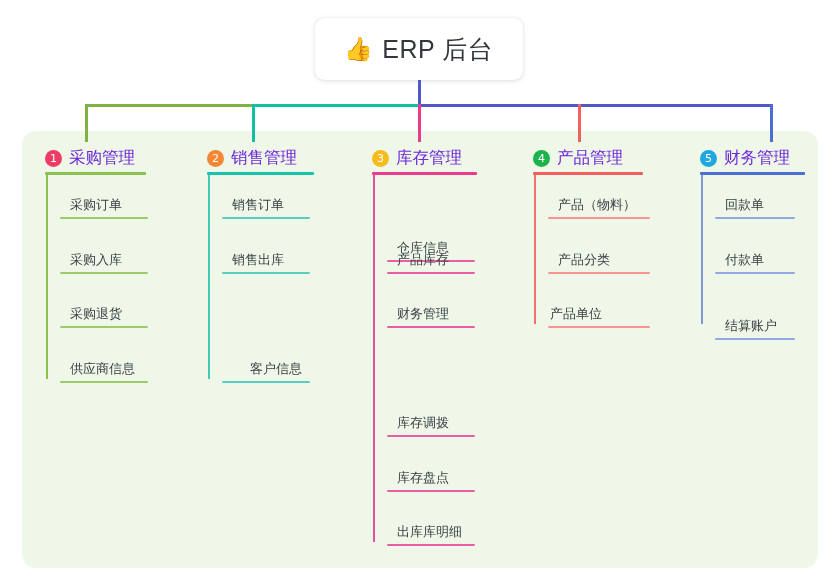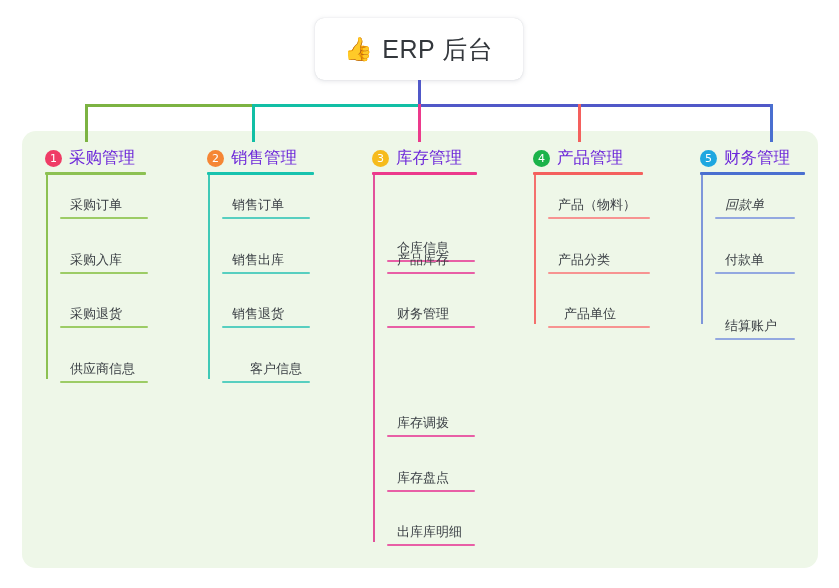--- a/index.html
+++ b/index.html
@@ -109,24 +109,20 @@
         </div>
         <div class="spine" style="left: 1px; top: 34px; height: 203.5px; background: rgb(63, 201, 182);"></div>
         <div class="leaf" style="left: 15px; top: 48px; width: 88px;">
           <span class="leaf-label" style="left: 10px;">销售订单</span>
           <span class="leaf-rule" style="width: 88px; background: rgb(87, 207, 192);"></span>
         </div>
         <div class="leaf" style="left: 15px; top: 102.5px; width: 88px;">
           <span class="leaf-label" style="left: 10px;">销售出库</span>
           <span class="leaf-rule" style="width: 88px; background: rgb(87, 207, 192);"></span>
         </div>
-        <div class="leaf" style="left: 15px; top: 157px; width: 88px;">
-          <span class="leaf-label" style="left: 10px;">销售退货</span>
-          <span class="leaf-rule" style="width: 88px; background: rgb(87, 207, 192);"></span>
-        </div>
         <div class="leaf" style="left: 15px; top: 211.5px; width: 88px;">
           <span class="leaf-label" style="left: 10px; margin-left: 18px;">客户信息</span>
           <span class="leaf-rule" style="width: 88px; background: rgb(87, 207, 192);"></span>
         </div>
       </div>
       <div class="col" style="left: 372px;">
         <div class="col-head" style="width: 105px;">
           <span class="badge" style="background: rgb(246, 187, 28);">3</span>
           <span class="head-label">库存管理</span>
           <span class="head-rule" style="width: 105px; background: rgb(236, 58, 140);"></span>
@@ -166,33 +162,33 @@
         <div class="spine" style="left: 1px; top: 34px; height: 149px; background: rgb(244, 112, 109);"></div>
         <div class="leaf" style="left: 15px; top: 48px; width: 102px;">
           <span class="leaf-label" style="left: 10px;">产品（物料）</span>
           <span class="leaf-rule" style="width: 102px; background: rgb(247, 147, 145);"></span>
         </div>
         <div class="leaf" style="left: 15px; top: 102.5px; width: 102px;">
           <span class="leaf-label" style="left: 10px; margin-top: 42px;">产品分类</span>
           <span class="leaf-rule" style="width: 102px; background: rgb(247, 147, 145);"></span>
         </div>
         <div class="leaf" style="left: 15px; top: 157px; width: 102px;">
-          <span class="leaf-label" style="left: 16px;">产品单位</span>
+          <span class="leaf-label" style="left: 2px;">产品单位</span>
           <span class="leaf-rule" style="width: 102px; background: rgb(247, 147, 145);"></span>
         </div>
       </div>
       <div class="col" style="left: 700px;">
         <div class="col-head" style="width: 105px;">
           <span class="badge" style="background: rgb(30, 167, 224);">5</span>
           <span class="head-label">财务管理</span>
           <span class="head-rule" style="width: 105px; background: rgb(74, 111, 208);"></span>
         </div>
         <div class="spine" style="left: 1px; top: 34px; height: 149px; background: rgb(126, 150, 218);"></div>
         <div class="leaf" style="left: 15px; top: 48px; width: 80px;">
-          <span class="leaf-label" style="left: 10px; font-style: italic;">回款单</span>
+          <span class="leaf-label" style="left: 10px;">回款单</span>
           <span class="leaf-rule" style="width: 80px; background: rgb(147, 168, 224);"></span>
         </div>
         <div class="leaf" style="left: 15px; top: 102.5px; width: 80px;">
           <span class="leaf-label" style="left: 10px;">付款单</span>
           <span class="leaf-rule" style="width: 80px; background: rgb(147, 168, 224);"></span>
         </div>
         <div class="leaf" style="left: 15px; top: 157px; width: 80px; margin-top: 12px;">
           <span class="leaf-label" style="left: 10px;">结算账户</span>
           <span class="leaf-rule" style="width: 80px; background: rgb(147, 168, 224);"></span>
         </div>

